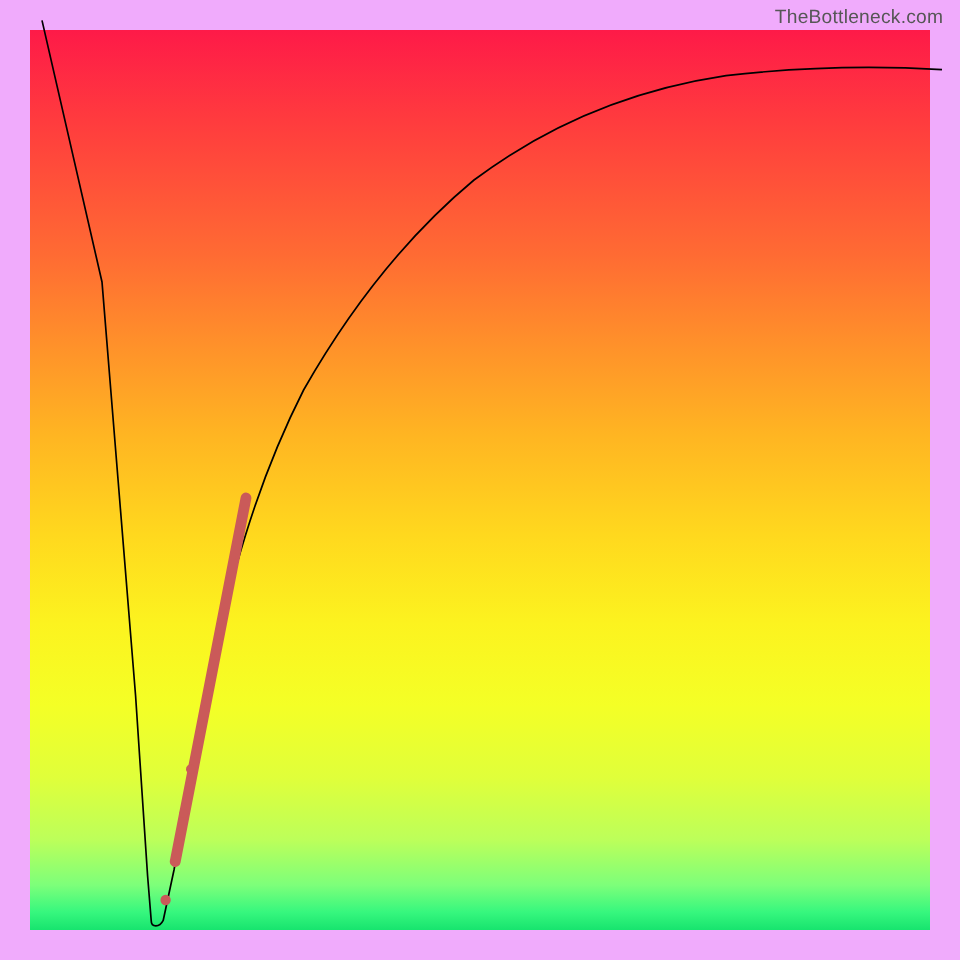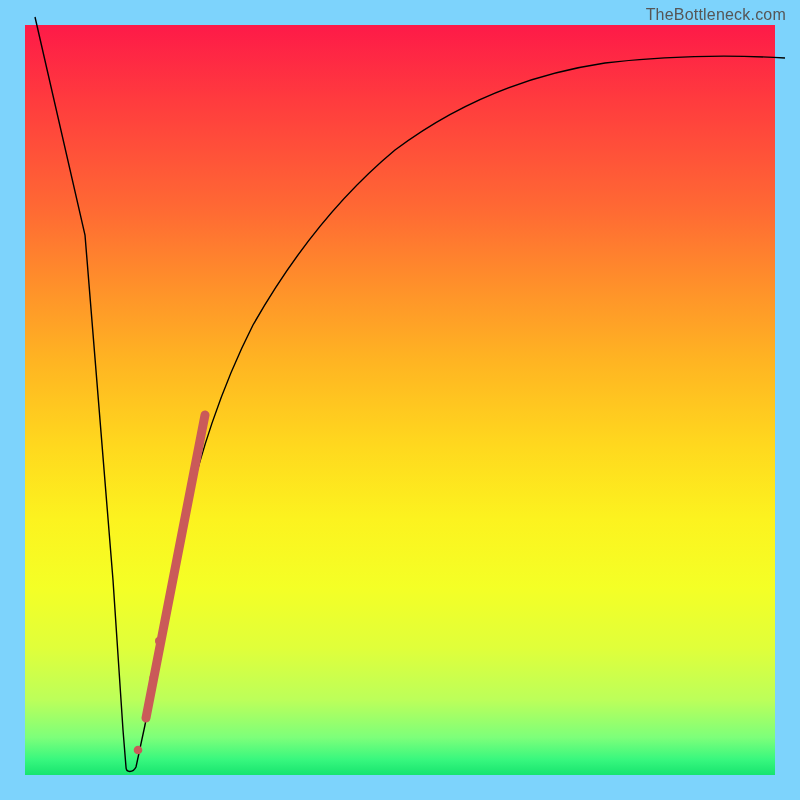--- a/index.html
+++ b/index.html
@@ -1,16 +1,16 @@
 <!DOCTYPE html>
 <html><head>
 <meta charset="utf-8">
 <style>
   html,body{margin:0;padding:0;width:800px;height:800px;overflow:hidden;background:#000}
-  .stage{position:relative;width:800px;height:800px;background:#7dd3fc}
+  .stage{position:relative;width:800px;height:800px;background:#f0abfc}
   .plot{position:absolute;left:25px;top:25px;width:750px;height:750px;
     background:linear-gradient(to bottom,
       #fe1a48 0%,
       #ff3b3e 10%,
       #ff6b33 25%,
       #ff912a 35%,
       #ffb522 45%,
       #ffd81e 56%,
       #fcf31f 66%,
       #f4ff26 75%,

